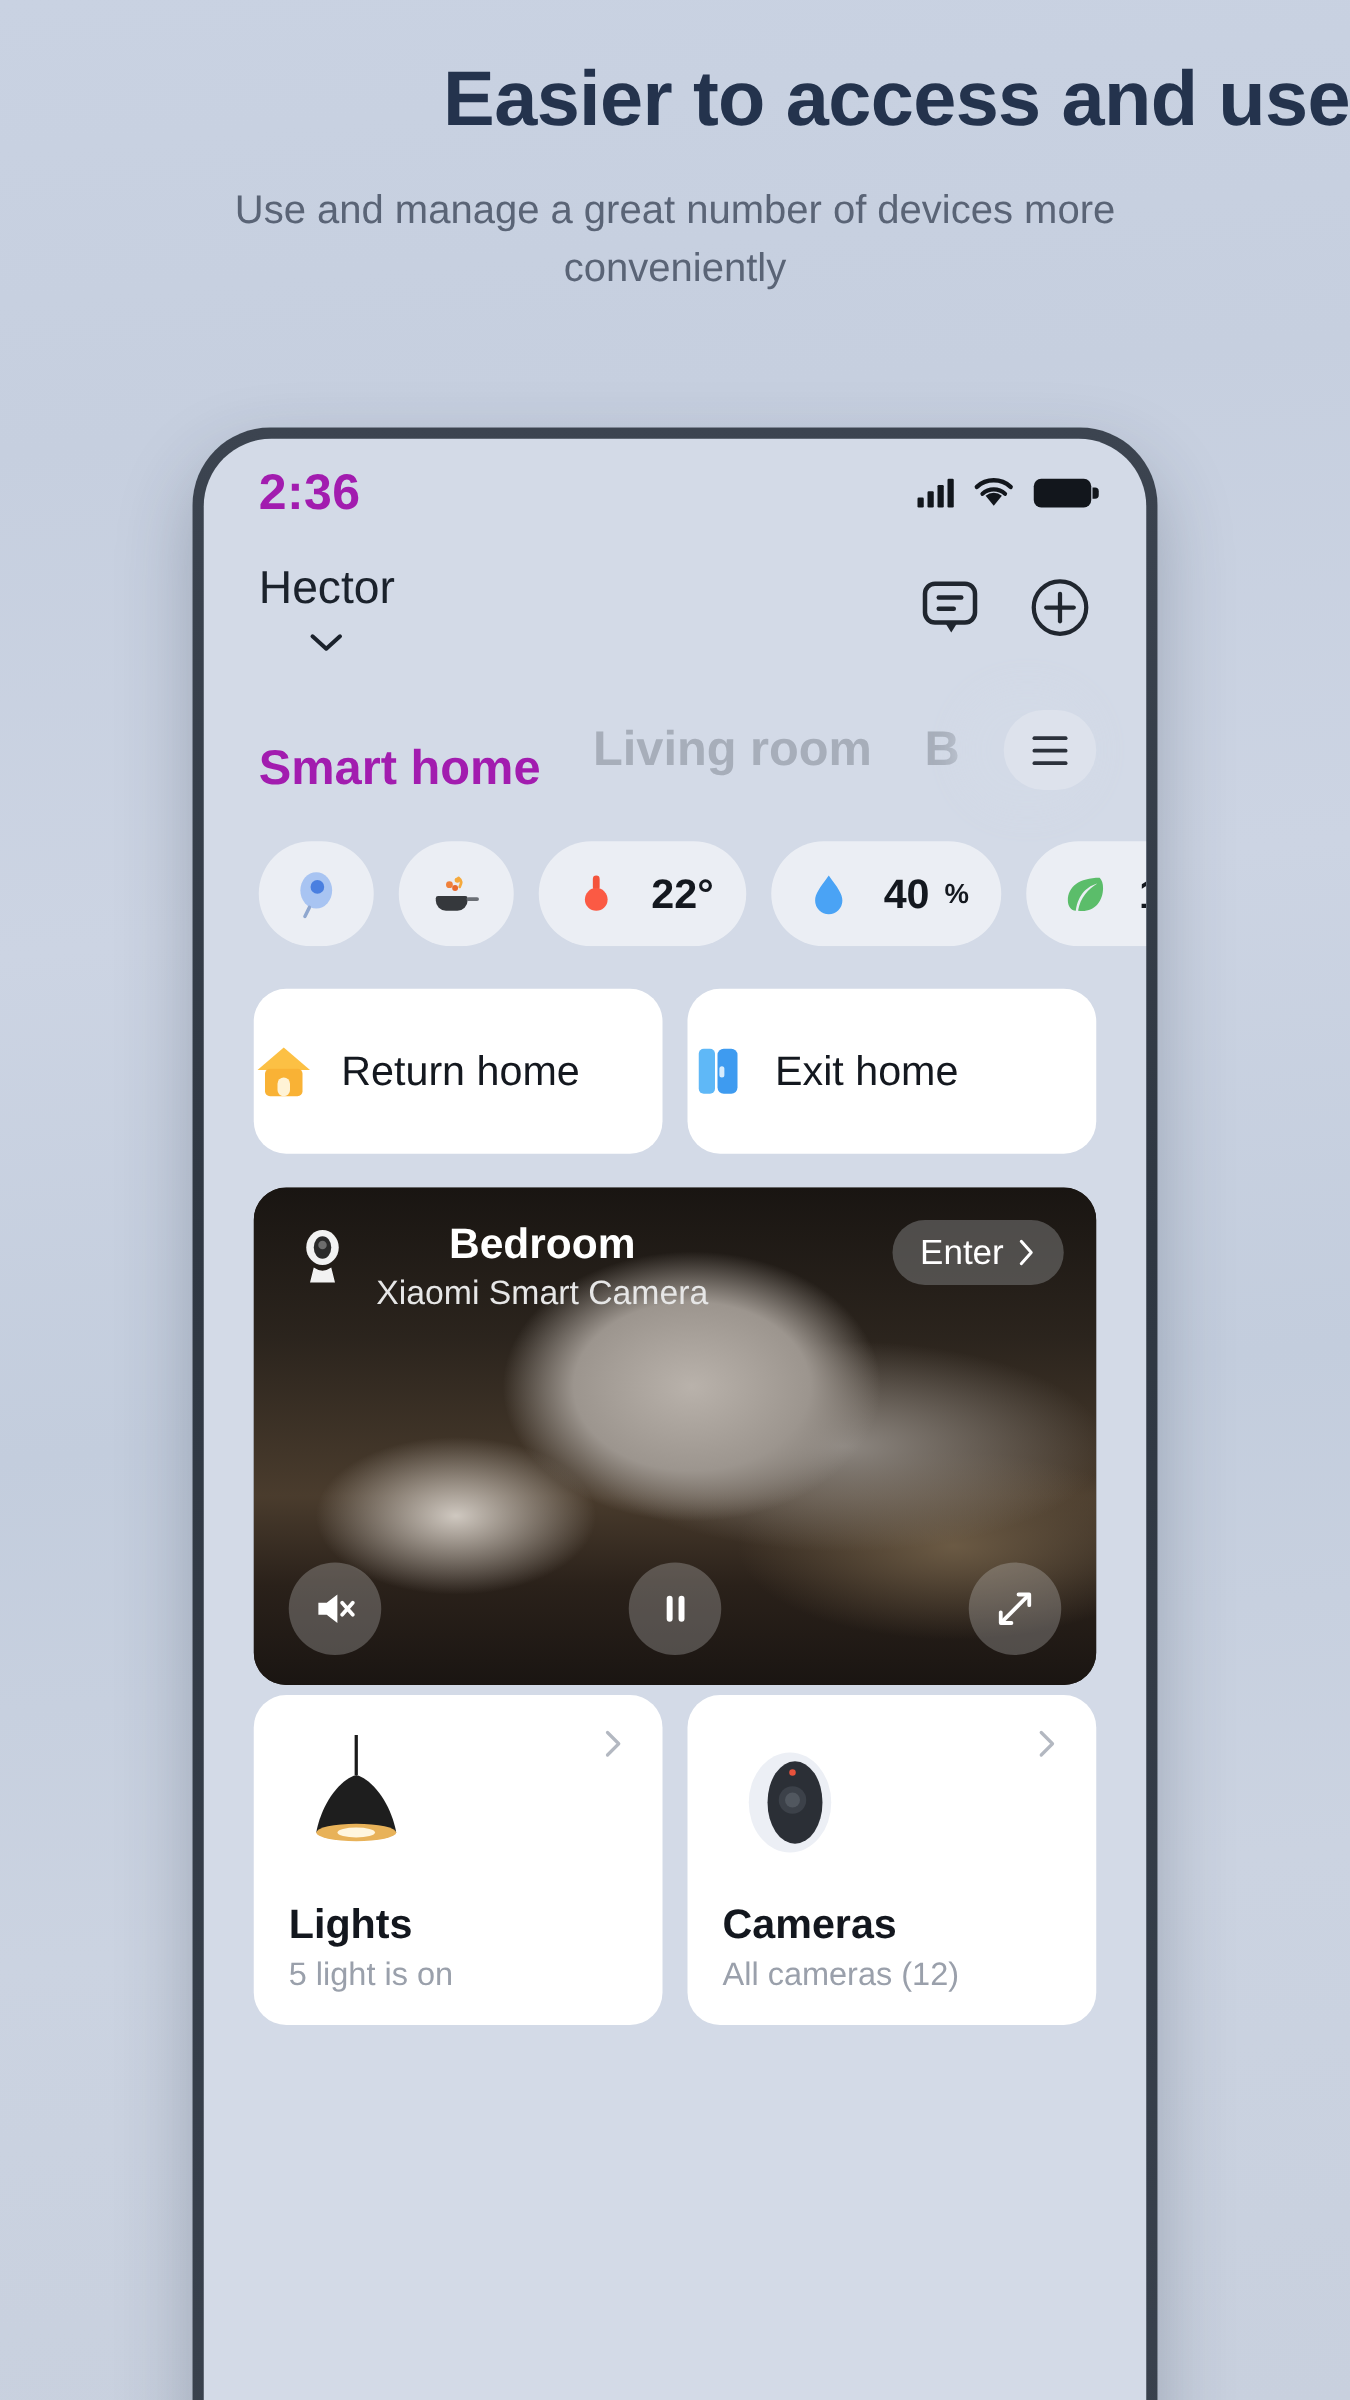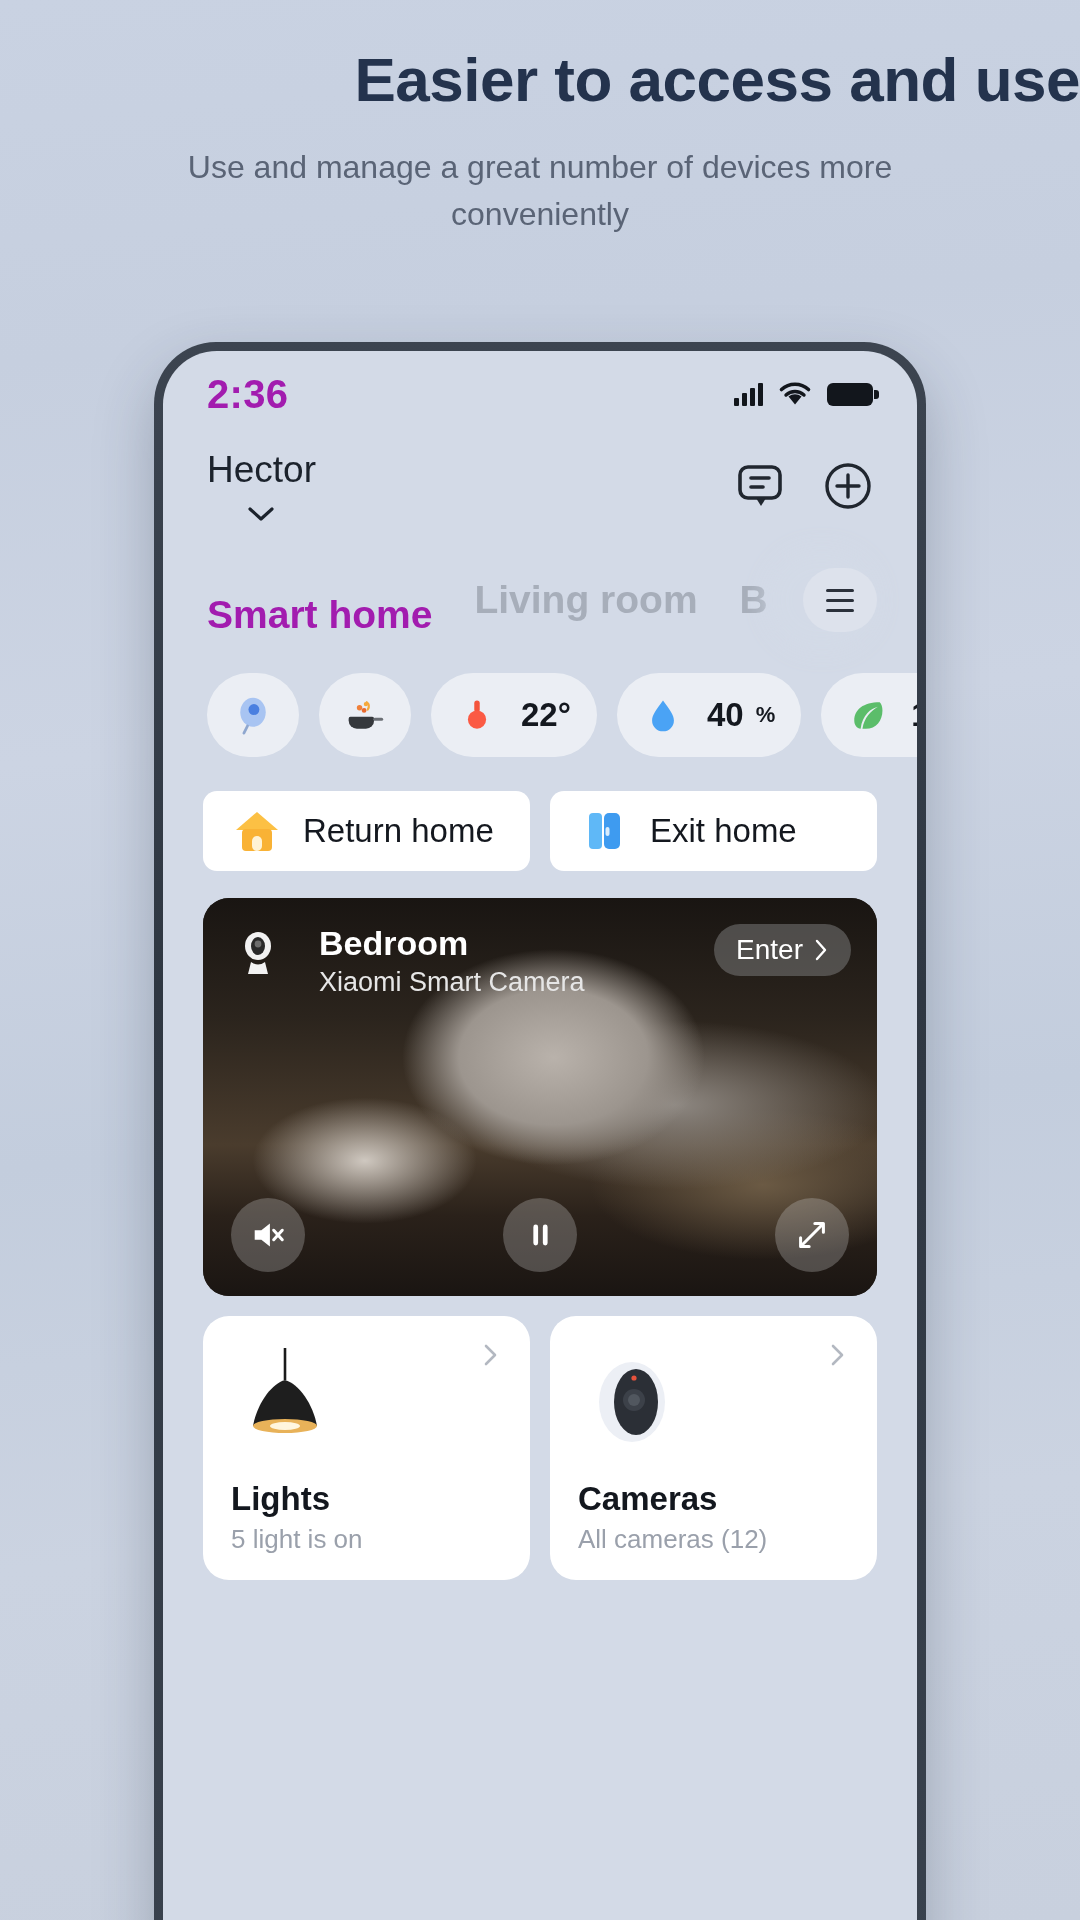--- a/index.html
+++ b/index.html
@@ -149,22 +149,22 @@
   .chip-val { font-size: 33px; font-weight: 700; color: #14181f; margin-left: 12px; }
   .chip-unit { font-size: 22px; font-weight: 600; color: #14181f; }
   .chip-icon { width: 40px; height: 40px; display:block; }
 
   
   .scenes {
     display: flex; gap: 20px;
     padding: 34px 40px 0 40px;
   }
   .scene {
-    flex: 1; height: 80px; border-radius: 14px; background: #ffffff;
-    display: flex; align-items: center; gap: 22px; padding-left: 30px;
+    flex: 1; height: 132px; border-radius: 26px; background: #ffffff;
+    display: flex; align-items: center; gap: 22px; 
   }
   .scene-label { font-size: 33px; font-weight: 500; color: #14181f; }
   .scene-icon { width: 48px; height: 48px; display:block; }
 
   
   .camera-card {
     margin: 27px 40px 0 40px;
     height: 398px; border-radius: 26px;
     position: relative; overflow: hidden;
     background: #2a2622;
@@ -173,21 +173,21 @@
     position: absolute; inset: 0;
     background:
       radial-gradient(ellipse 210px 150px at 52% 40%, #b9b2ab 0%, #9c958e 45%, rgba(120,113,106,0) 72%),
       radial-gradient(ellipse 300px 120px at 70% 52%, #8d8781 0%, rgba(120,113,106,0) 70%),
       radial-gradient(ellipse 160px 90px at 24% 66%, #cfc8c0 0%, rgba(150,143,136,0) 70%),
       radial-gradient(ellipse 230px 100px at 83% 72%, #6b5a44 0%, rgba(90,74,56,0) 75%),
       linear-gradient(180deg, #191512 0%, #2b241d 30%, #4a3c2d 62%, #2a211a 80%, #1a1512 100%);
   }
   .cam-top {
     position: absolute; top: 26px; left: 28px; right: 26px;
-    display: flex; align-items: flex-start; gap: 34px;
+    display: flex; align-items: flex-start; gap: 16px; text-align: center;
   }
   .cam-dev-icon { width: 54px; height: 54px; flex:0 0 auto; margin-top: 4px; }
   .cam-name { font-size: 34px; font-weight: 600; color: #fff; line-height: 1.15; }
   .cam-sub { font-size: 27px; color: #e6e6e6; margin-top: 4px; }
   .enter-btn {
     margin-left: auto; height: 52px; border-radius: 30px;
     background: rgba(120,120,120,0.55);
     display:flex; align-items:center; gap: 10px; padding: 0 22px;
     color: #fff; font-size: 28px;
   }
@@ -199,21 +199,21 @@
     width: 74px; height: 74px; border-radius: 50%;
     background: rgba(200,200,200,0.30);
     display:flex; align-items:center; justify-content:center;
   }
   .ctrl.mid { margin: 0 auto; }
   .ctrl svg { width: 38px; height: 38px; }
 
   
   .devices {
     display: flex; gap: 20px;
-    padding: 20px 40px 0 40px;
+    padding: 8px 40px 0 40px;
   }
   .dev-card {
     flex: 1; height: 264px; border-radius: 26px;
     background: #fff; position: relative;
     padding: 24px 28px;
   }
   .dev-chevron { position: absolute; top: 26px; right: 26px; width: 26px; height: 26px; }
   .dev-art { height: 112px; display:flex; align-items:center; margin-top: 6px; }
   .dev-title { font-size: 33px; font-weight: 600; color: #13171e; margin-top: 22px; }
   .dev-sub { font-size: 26px; color: #9aa0ab; margin-top: 6px; }

